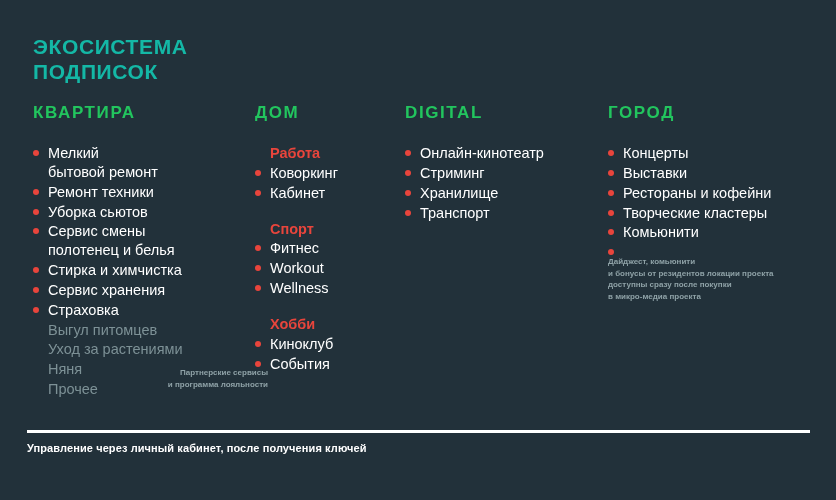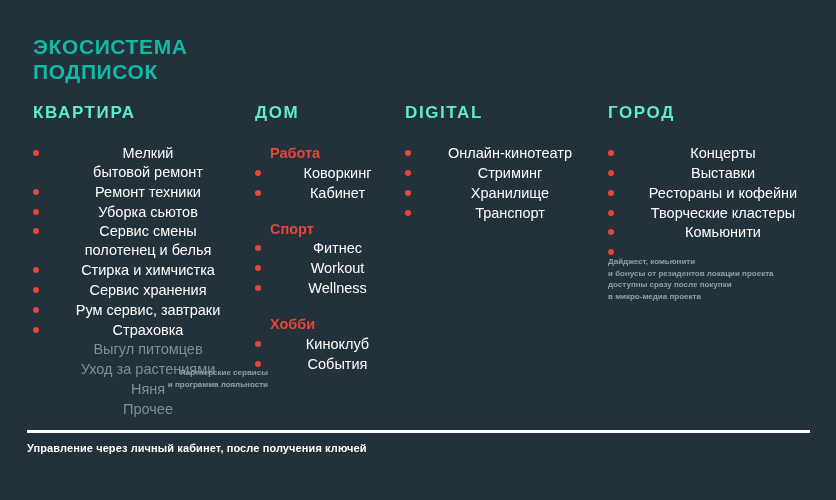--- a/index.html
+++ b/index.html
@@ -44,41 +44,40 @@
   .col {
     position: absolute;
     top: 0;
   }
   .col-0 { left: 33px;  width: 215px; }
   .col-1 { left: 255px; width: 150px; }
   .col-2 { left: 405px; width: 195px; }
   .col-3 { left: 608px; width: 215px; }
 
   .col-head {
-    color: #5eead4;
+    color: #22c55e;
     font-size: 17px;
     font-weight: bold;
     letter-spacing: 1.6px;
     margin: 0 0 21px 0;
     white-space: pre;
   }
 
   ul.items {
     list-style: none;
     margin: 0;
     padding: 0;
   }
   li.item {
     position: relative;
     padding-left: 15px;
     color: #ffffff;
     font-size: 14.5px;
     line-height: 1.30;
     margin-bottom: 1px;
-    text-align: center;
   }
   li.item .dot {
     position: absolute;
     left: 0;
     top: 6px;
     width: 6px;
     height: 6px;
     border-radius: 50%;
     background: #e8453c;
   }
@@ -146,21 +145,20 @@
   <div class="columns">
       <div class="col col-0">
         <div class="col-head">КВАРТИРА</div>
         <ul class="items">
           <li class="item"><span class="dot"></span><span>Мелкий<br>бытовой ремонт</span></li>
           <li class="item"><span class="dot"></span><span>Ремонт техники</span></li>
           <li class="item"><span class="dot"></span><span>Уборка сьютов</span></li>
           <li class="item"><span class="dot"></span><span>Сервис смены<br>полотенец и белья</span></li>
           <li class="item"><span class="dot"></span><span>Стирка и химчистка</span></li>
           <li class="item"><span class="dot"></span><span>Сервис хранения</span></li>
-          <li class="item"><span class="dot"></span><span>Рум сервис, завтраки</span></li>
           <li class="item"><span class="dot"></span><span>Страховка</span></li>
           <li class="item dim nodot"><span>Выгул питомцев</span></li>
           <li class="item dim nodot"><span>Уход за растениями</span></li>
           <li class="item dim nodot"><span>Няня</span></li>
           <li class="item dim nodot"><span>Прочее</span></li>
         </ul>
         <div class="note note-inline">Партнерские сервисы<br>и программа лояльности</div>
       </div>
       <div class="col col-1">
         <div class="col-head">ДОМ</div>

